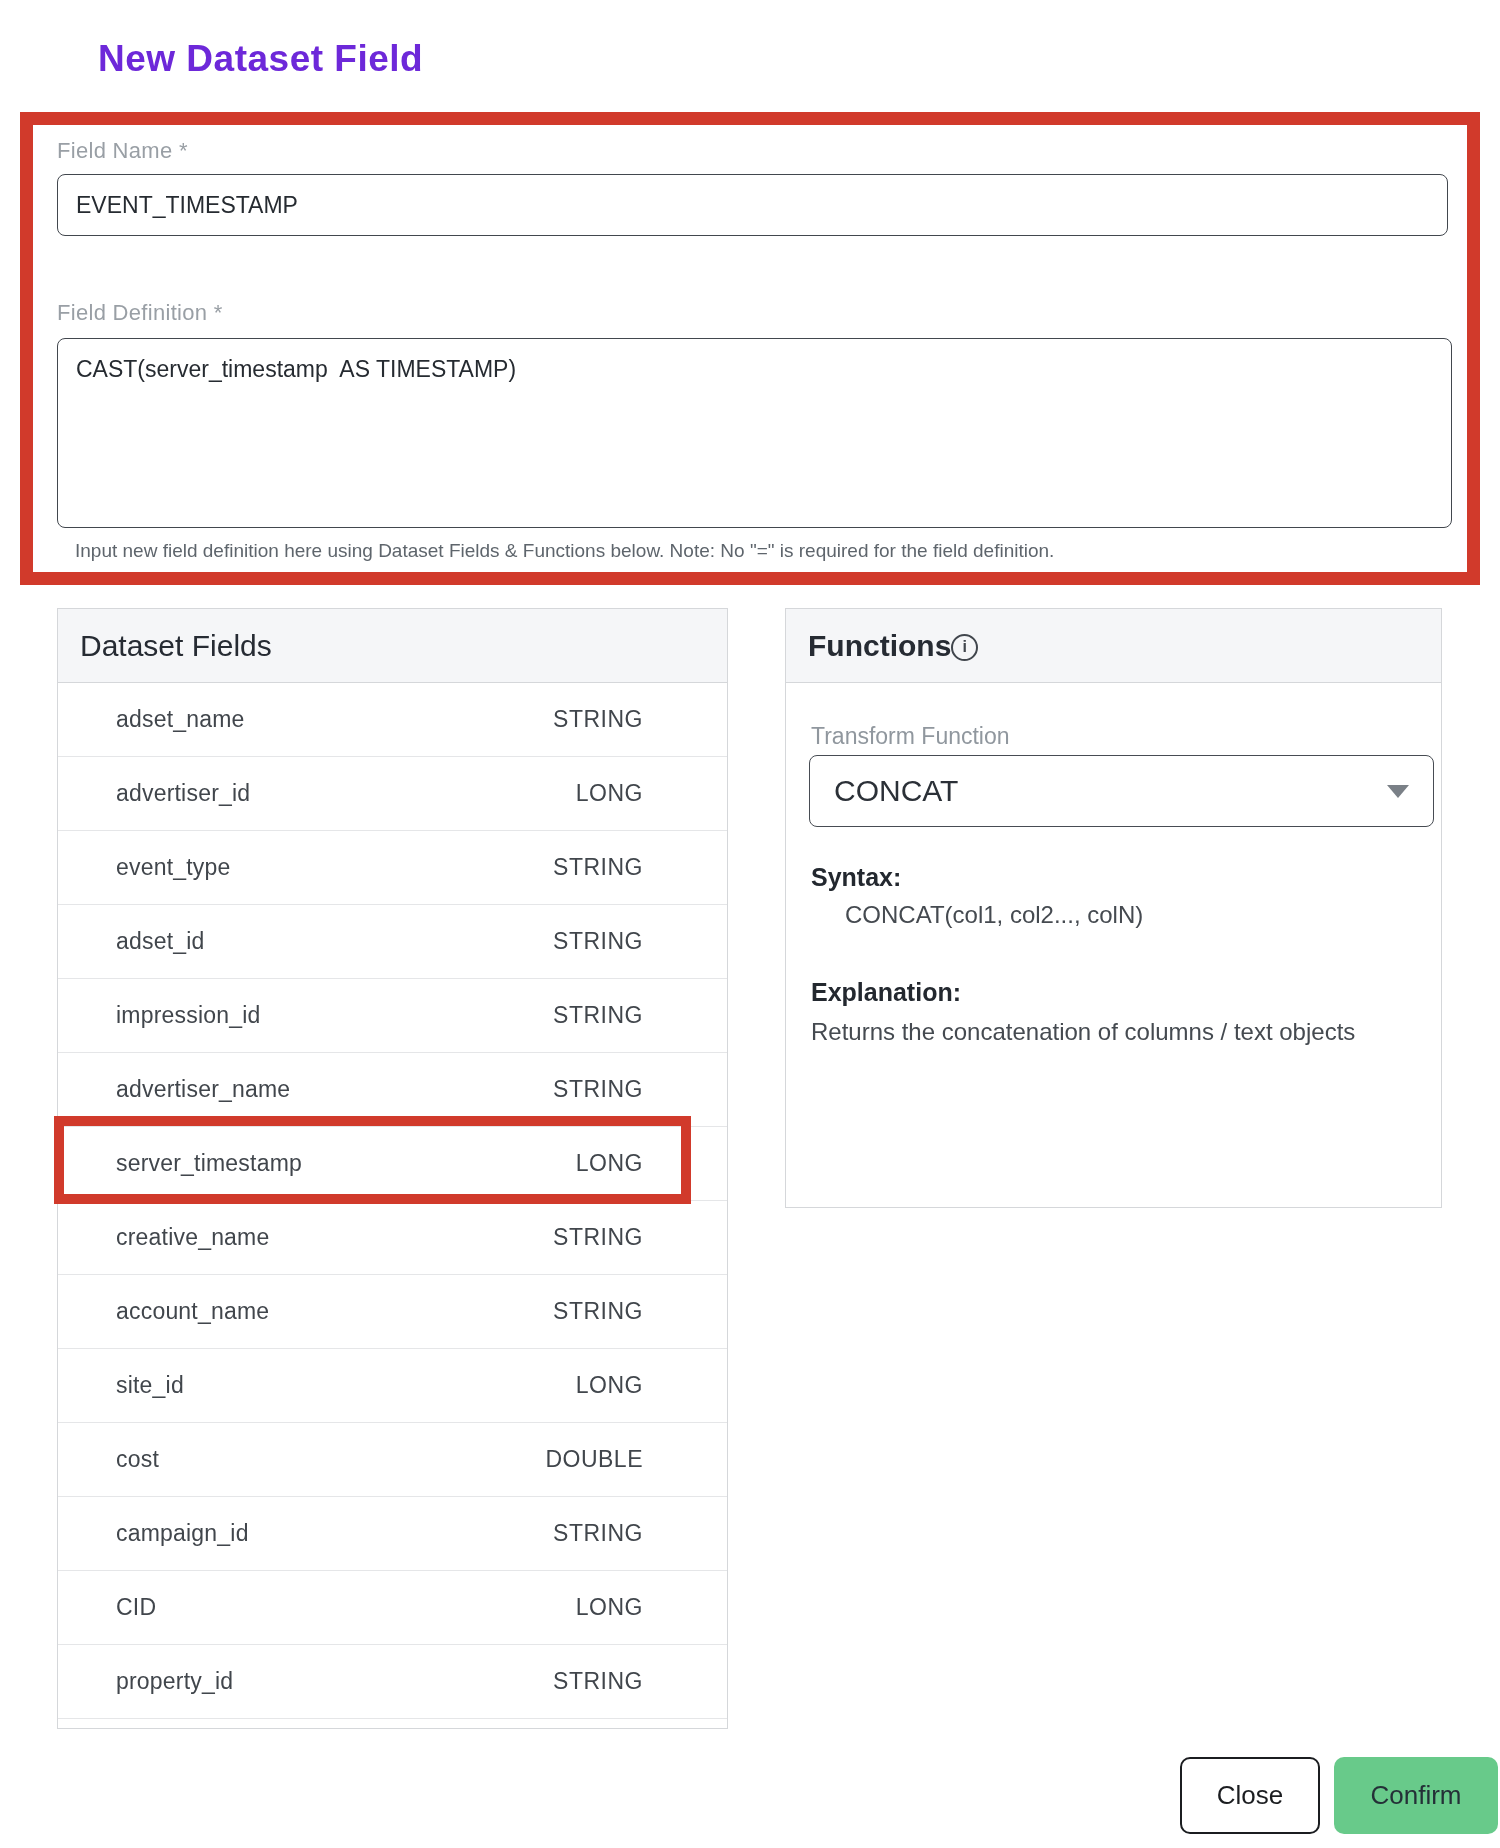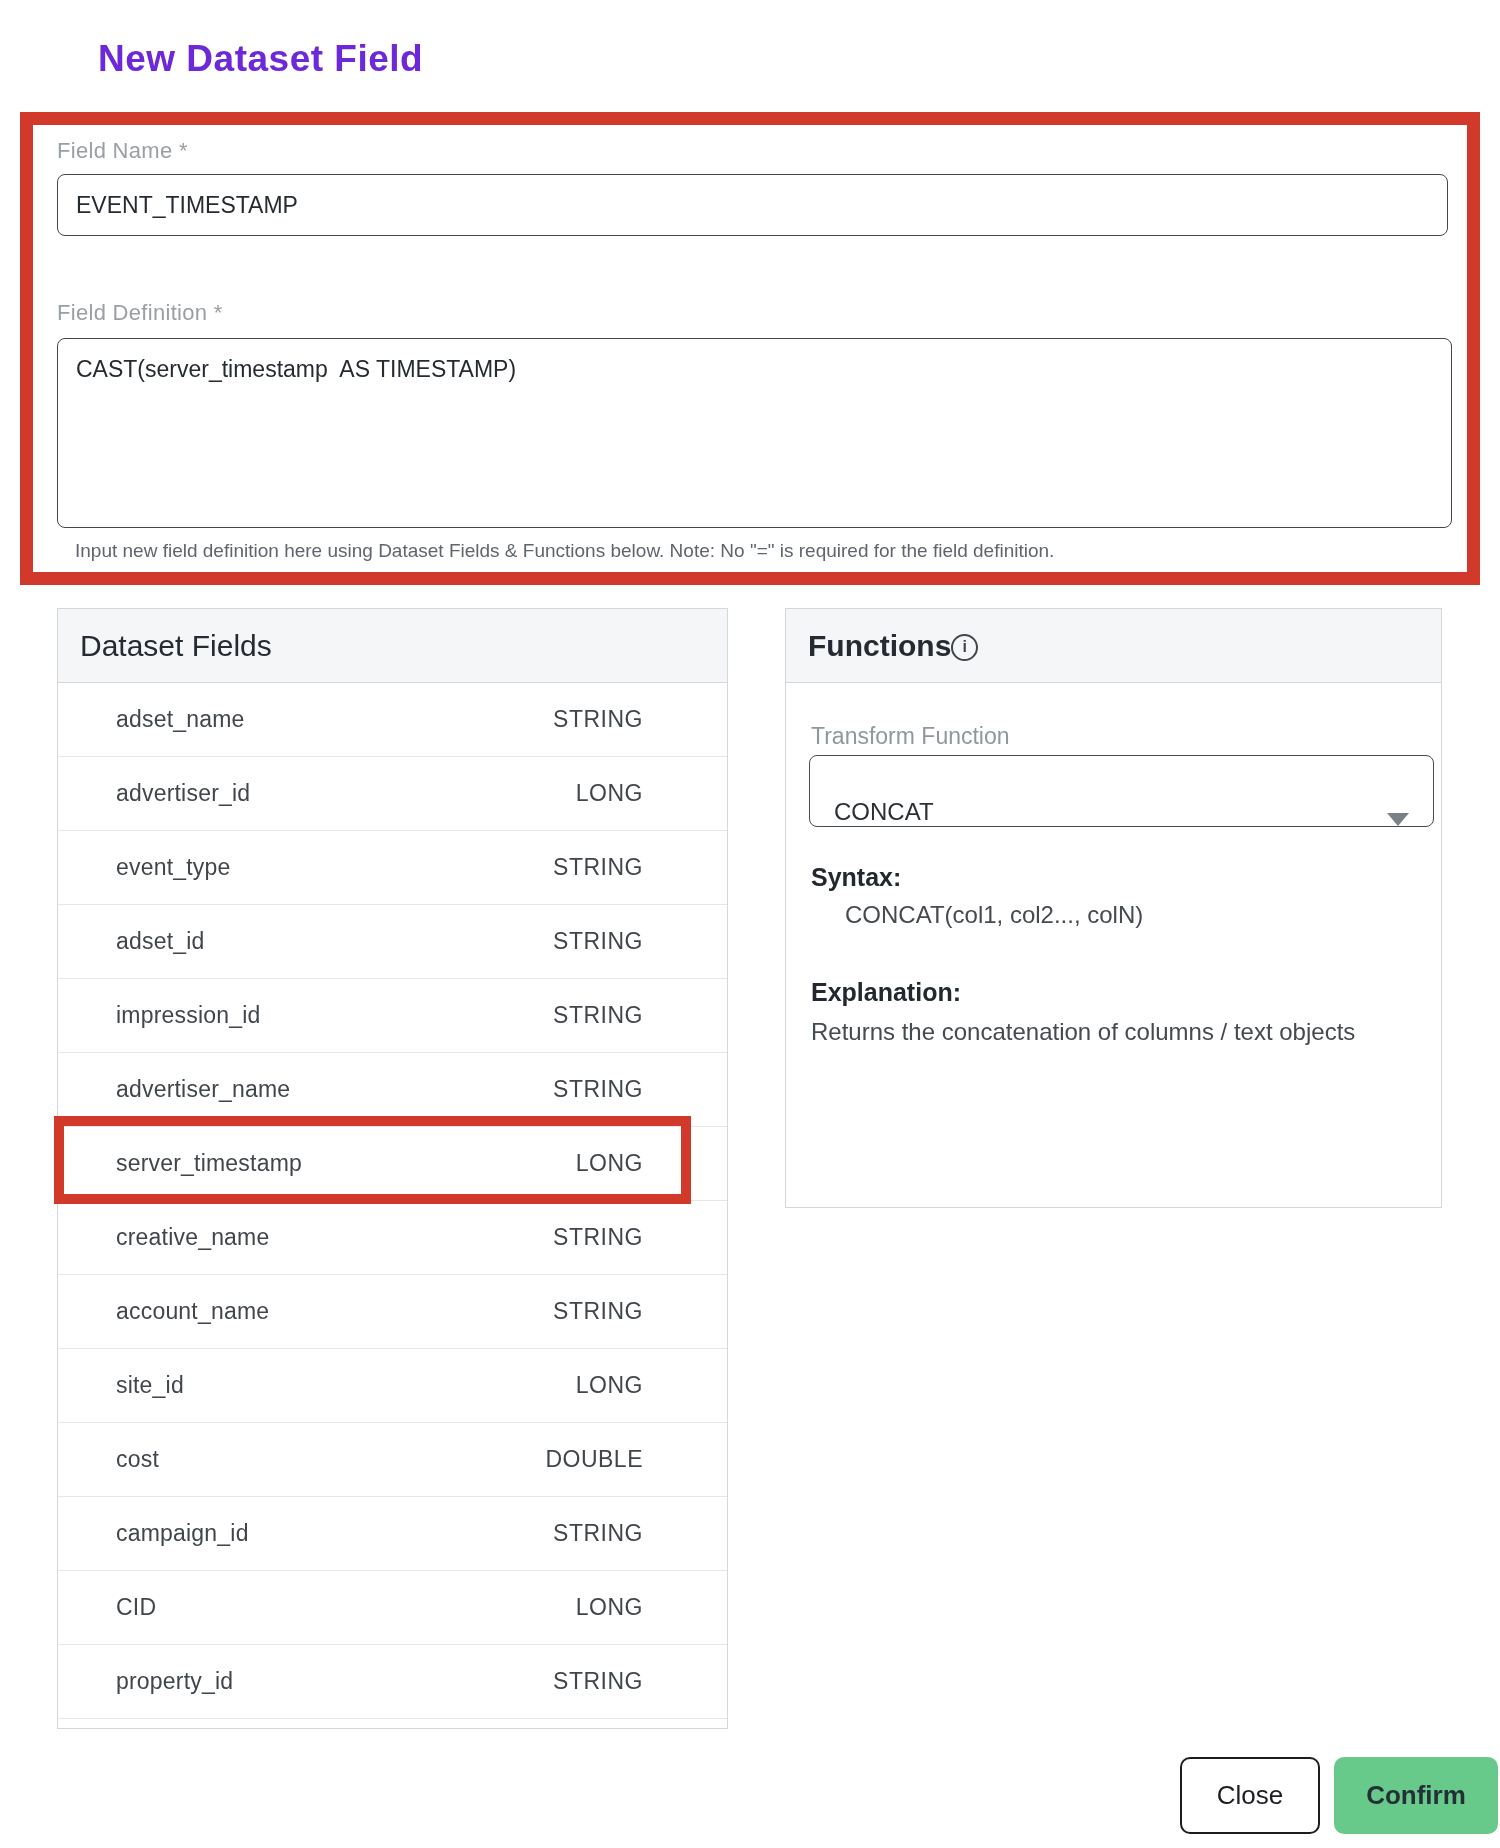--- a/index.html
+++ b/index.html
@@ -47,35 +47,35 @@
                  border:10px solid #d13a2b; pointer-events:none; z-index:6; }
 
   .info-icon { width:27px; height:27px; border:2.4px solid #41464d; border-radius:50%;
                display:inline-flex; align-items:center; justify-content:center;
                font-size:16px; font-weight:600; color:#41464d; font-style:normal; margin-top:3px; }
 
   .fn-body { position:relative; padding:0; }
   .fn-label { position:absolute; left:25px; top:40px; font-size:23px; color:#90979e; }
   .dropdown { position:absolute; left:23px; top:72px; width:625px; height:72px;
               border:1.6px solid #474c53; border-radius:8px; background:#fff;
-              display:flex; align-items:flex-end; padding:0 24px; font-size:24px; color:#2b3037;
+              display:flex; align-items:center; padding:0 24px; font-size:30px; color:#2b3037;
               cursor:pointer; }
   .dropdown .caret { margin-left:auto; width:0; height:0; border-left:11px solid transparent;
                      border-right:11px solid transparent; border-top:13px solid #7a8087; }
 
   .fn-syntax-h { position:absolute; left:25px; top:180px; font-size:25px; font-weight:700; color:#23282f; }
   .fn-syntax   { position:absolute; left:25px; top:218px; font-size:24px; color:#454a50;margin-left:34px; }
   .fn-expl-h   { position:absolute; left:25px; top:295px; font-size:25px; font-weight:700; color:#23282f; }
   .fn-expl     { position:absolute; left:25px; top:333px; width:600px; font-size:24px;
                  color:#454a50; line-height:1.35; }
 
   .btn { position:absolute; top:1757px; height:77px; border-radius:10px; font-family:"Liberation Sans",sans-serif;
          font-size:26px; display:flex; align-items:center; justify-content:center; cursor:pointer; }
   .btn-close { left:1180px; width:140px; background:#ffffff; border:2.4px solid #1b1d20; color:#1b1d20; }
-  .btn-confirm { left:1334px; width:164px; background:#68ca8a; border:none; color:#243037; font-weight:700; }
+  .btn-confirm { left:1334px; width:164px; background:#68ca8a; border:none; color:#243037; font-weight:400; }
 </style>
 </head>
 <body>
 
 <div class="page">
 
   <div class="page-title">New Dataset Field</div>
 
   <div class="red-frame"></div>
 

